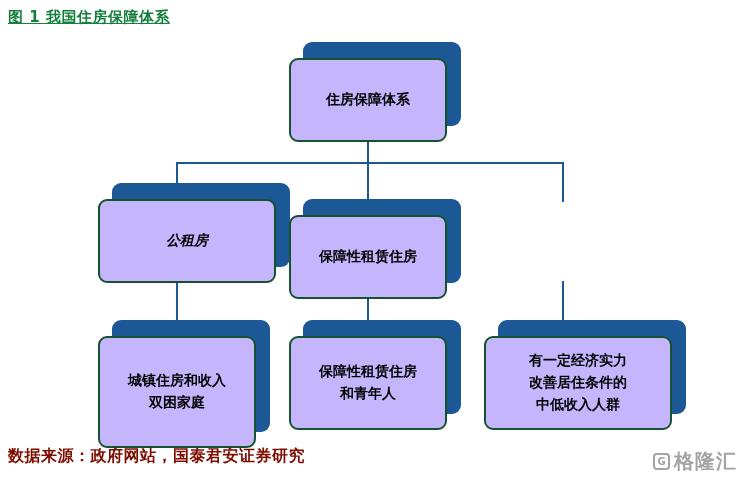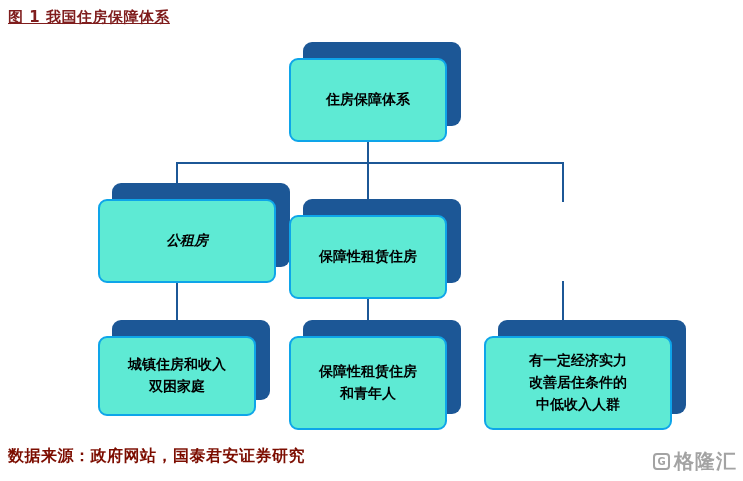--- a/index.html
+++ b/index.html
@@ -6,42 +6,42 @@
   html, body { background: #ffffff; }
   body {
     width: 743px; height: 481px;
     font-family: "DejaVu Sans", "Liberation Sans", sans-serif;
     position: relative; overflow: hidden;
   }
   .canvas { position: relative; width: 743px; height: 481px; background: #ffffff; }
 
   .fig-title {
     position: absolute; left: 8px; top: 8px;
-    font-size: 15px; font-weight: bold; color: #7f1d1d;
+    font-size: 15px; font-weight: bold; color: #15803d;
     text-decoration: underline;
     letter-spacing: 0.5px;
   }
 
   .fig-source {
     position: absolute; left: 8px; top: 446px;
     font-size: 16px; font-weight: 600; color: #7c0d00;
     letter-spacing: 0.5px;
   }
 
   
   .node { position: absolute; }
   .node-back {
     position: absolute; right: 0; top: 0;
     width: calc(100% - 14px); height: calc(100% - 16px);
     background: #1c5796; border-radius: 9px;
   }
   .node-front {
     position: absolute; left: 0; bottom: 0;
     width: calc(100% - 14px); height: calc(100% - 16px);
-    background: #5eead4; border: 2px solid #0ea5e9; border-radius: 9px;
+    background: #c4b5fd; border: 2px solid #14532d; border-radius: 9px;
     display: flex; align-items: center; justify-content: center;
     text-align: center; font-size: 14px; font-weight: bold; color: #000000;
     line-height: 1.55; white-space: pre-line; padding: 2px 6px;
   }
 
   .line { position: absolute; background: #1c5796; }
 
   .watermark {
     position: absolute; right: 6px; top: 448px;
     display: flex; align-items: center; gap: 4px;
@@ -86,21 +86,21 @@
   </div>
 
   <div class="node" style="left:289px; top:199px; width:172px; height:100px;">
     <div class="node-back"></div>
     <div class="node-front">
       <span>保障性租赁住房</span>
     </div>
   </div>
 
 
-  <div class="node" style="left:98px; top:320px; width:172px; height:96px;">
+  <div class="node" style="left:98px; top:320px; width:172px; height:128px;">
     <div class="node-back"></div>
     <div class="node-front">
       <span>城镇住房和收入
 双困家庭</span>
     </div>
   </div>
 
   <div class="node" style="left:289px; top:320px; width:172px; height:110px;">
     <div class="node-back"></div>
     <div class="node-front">

